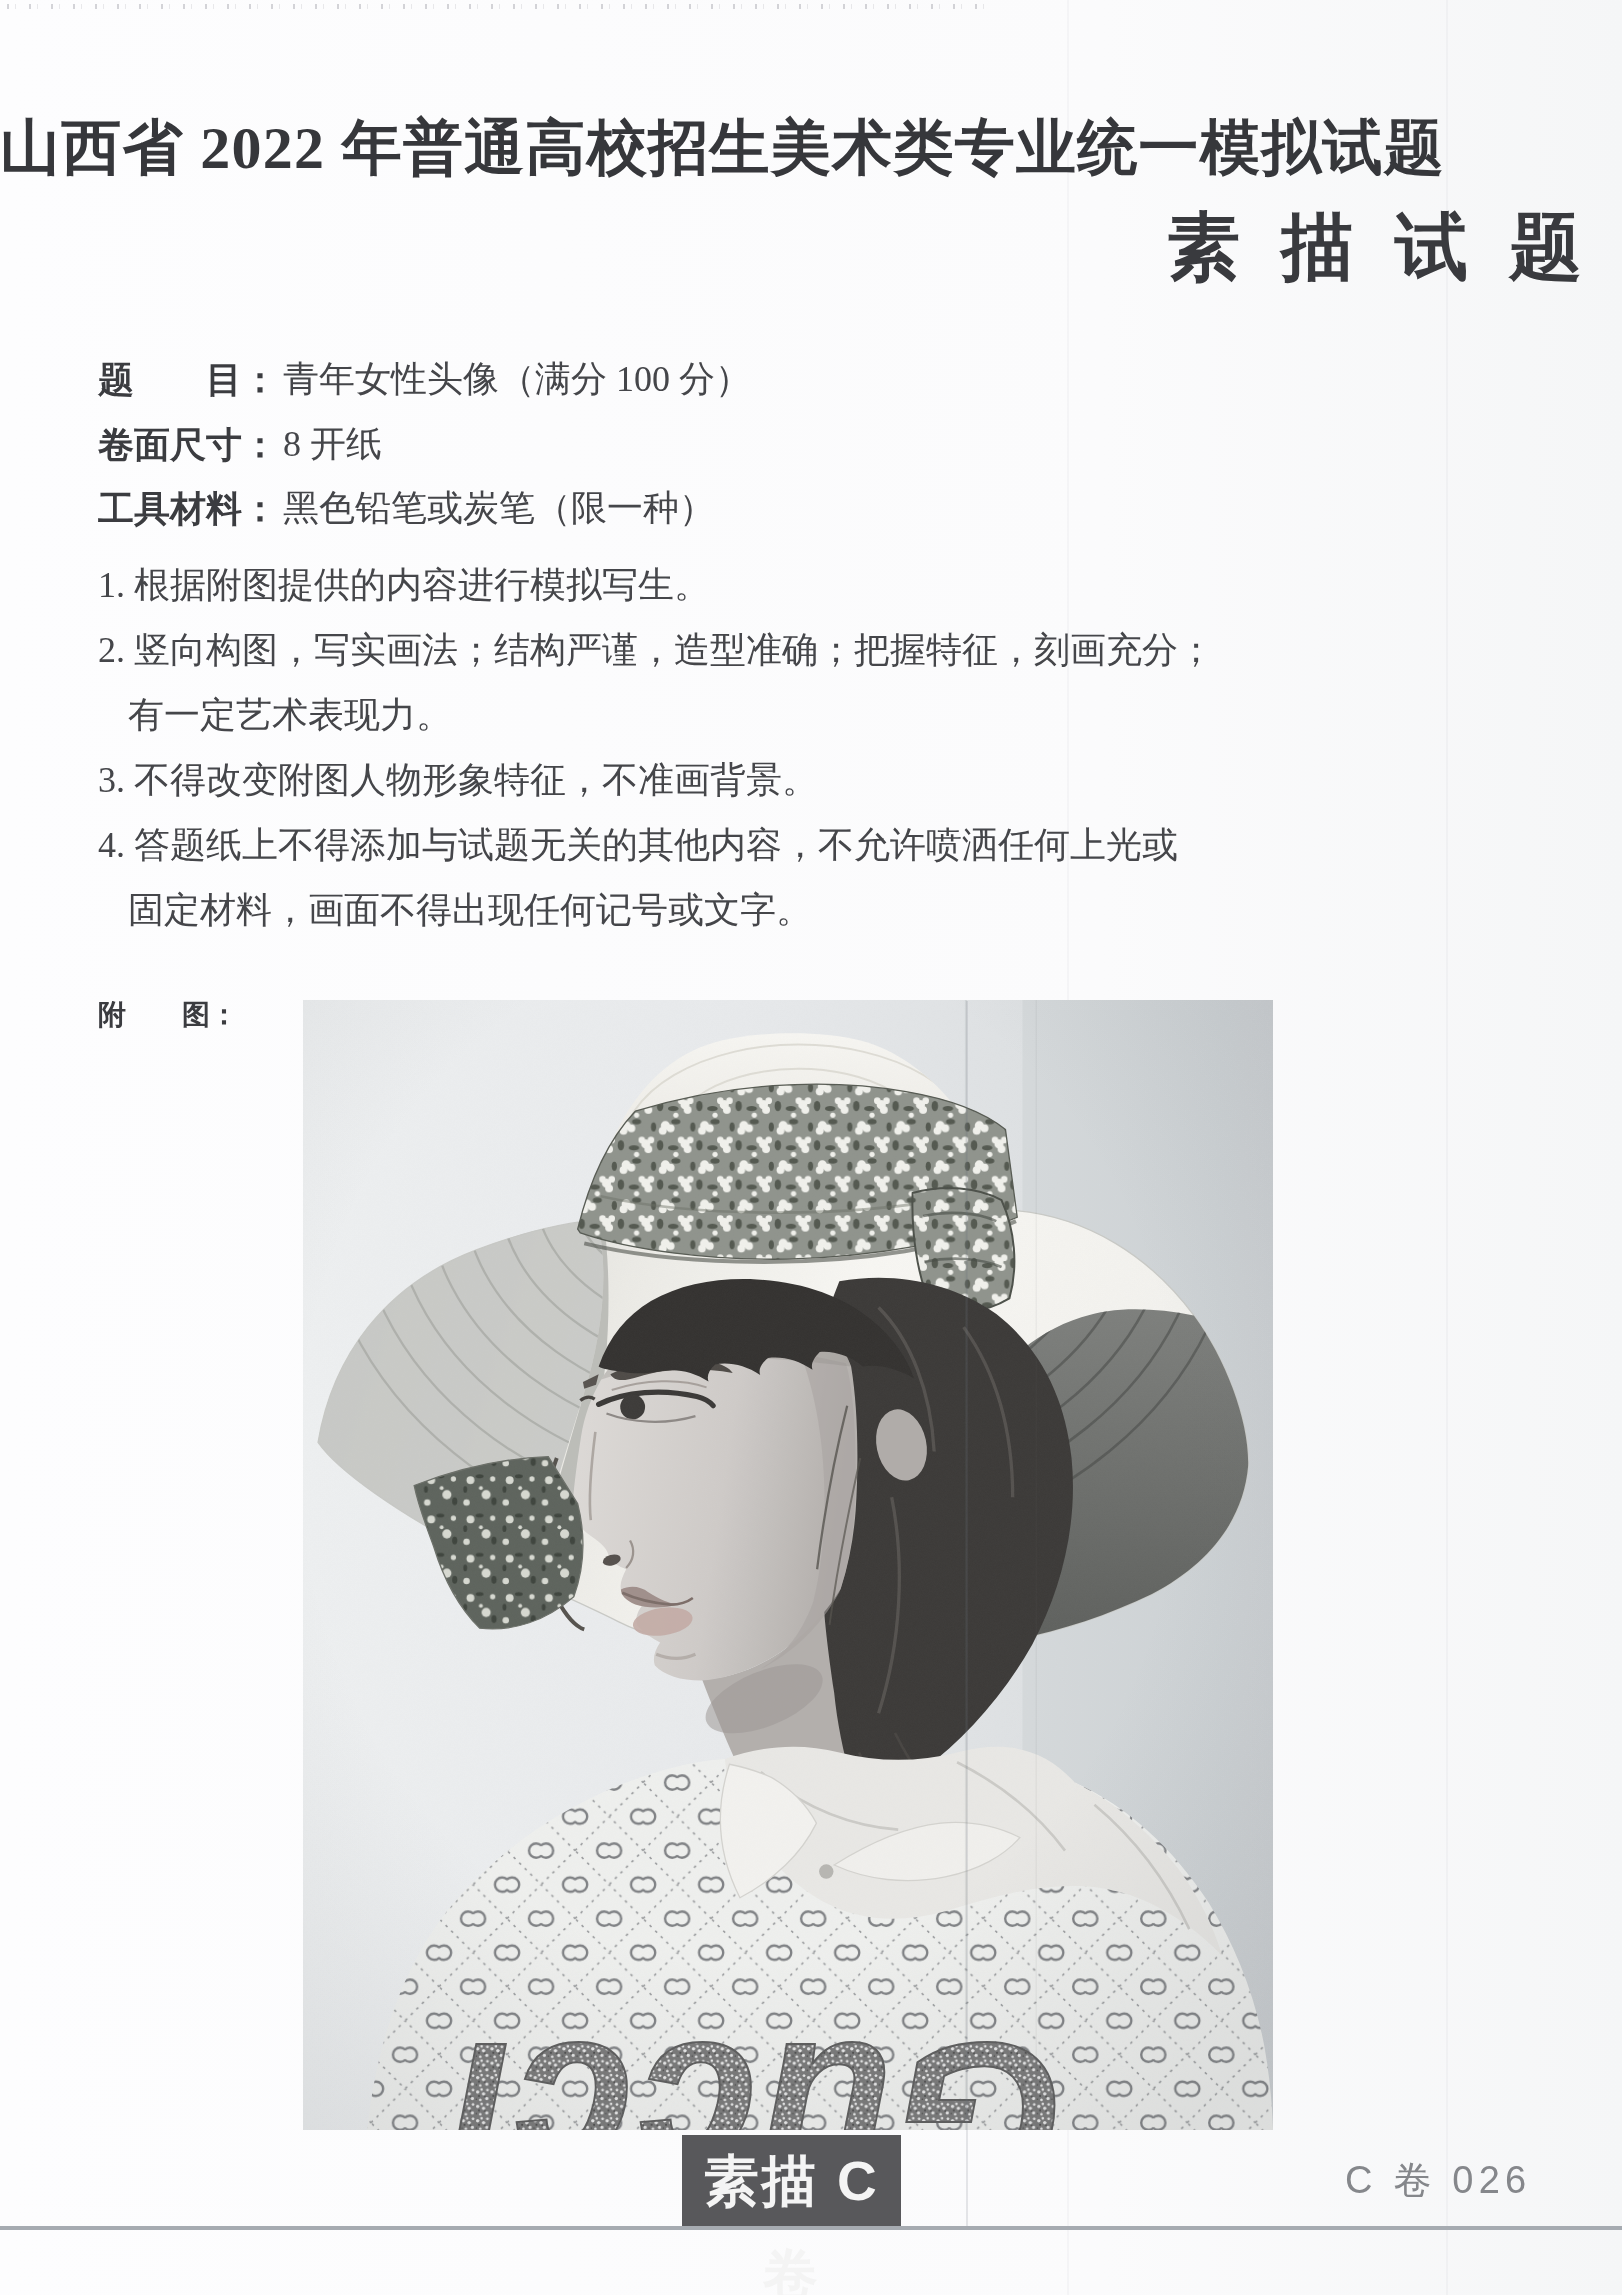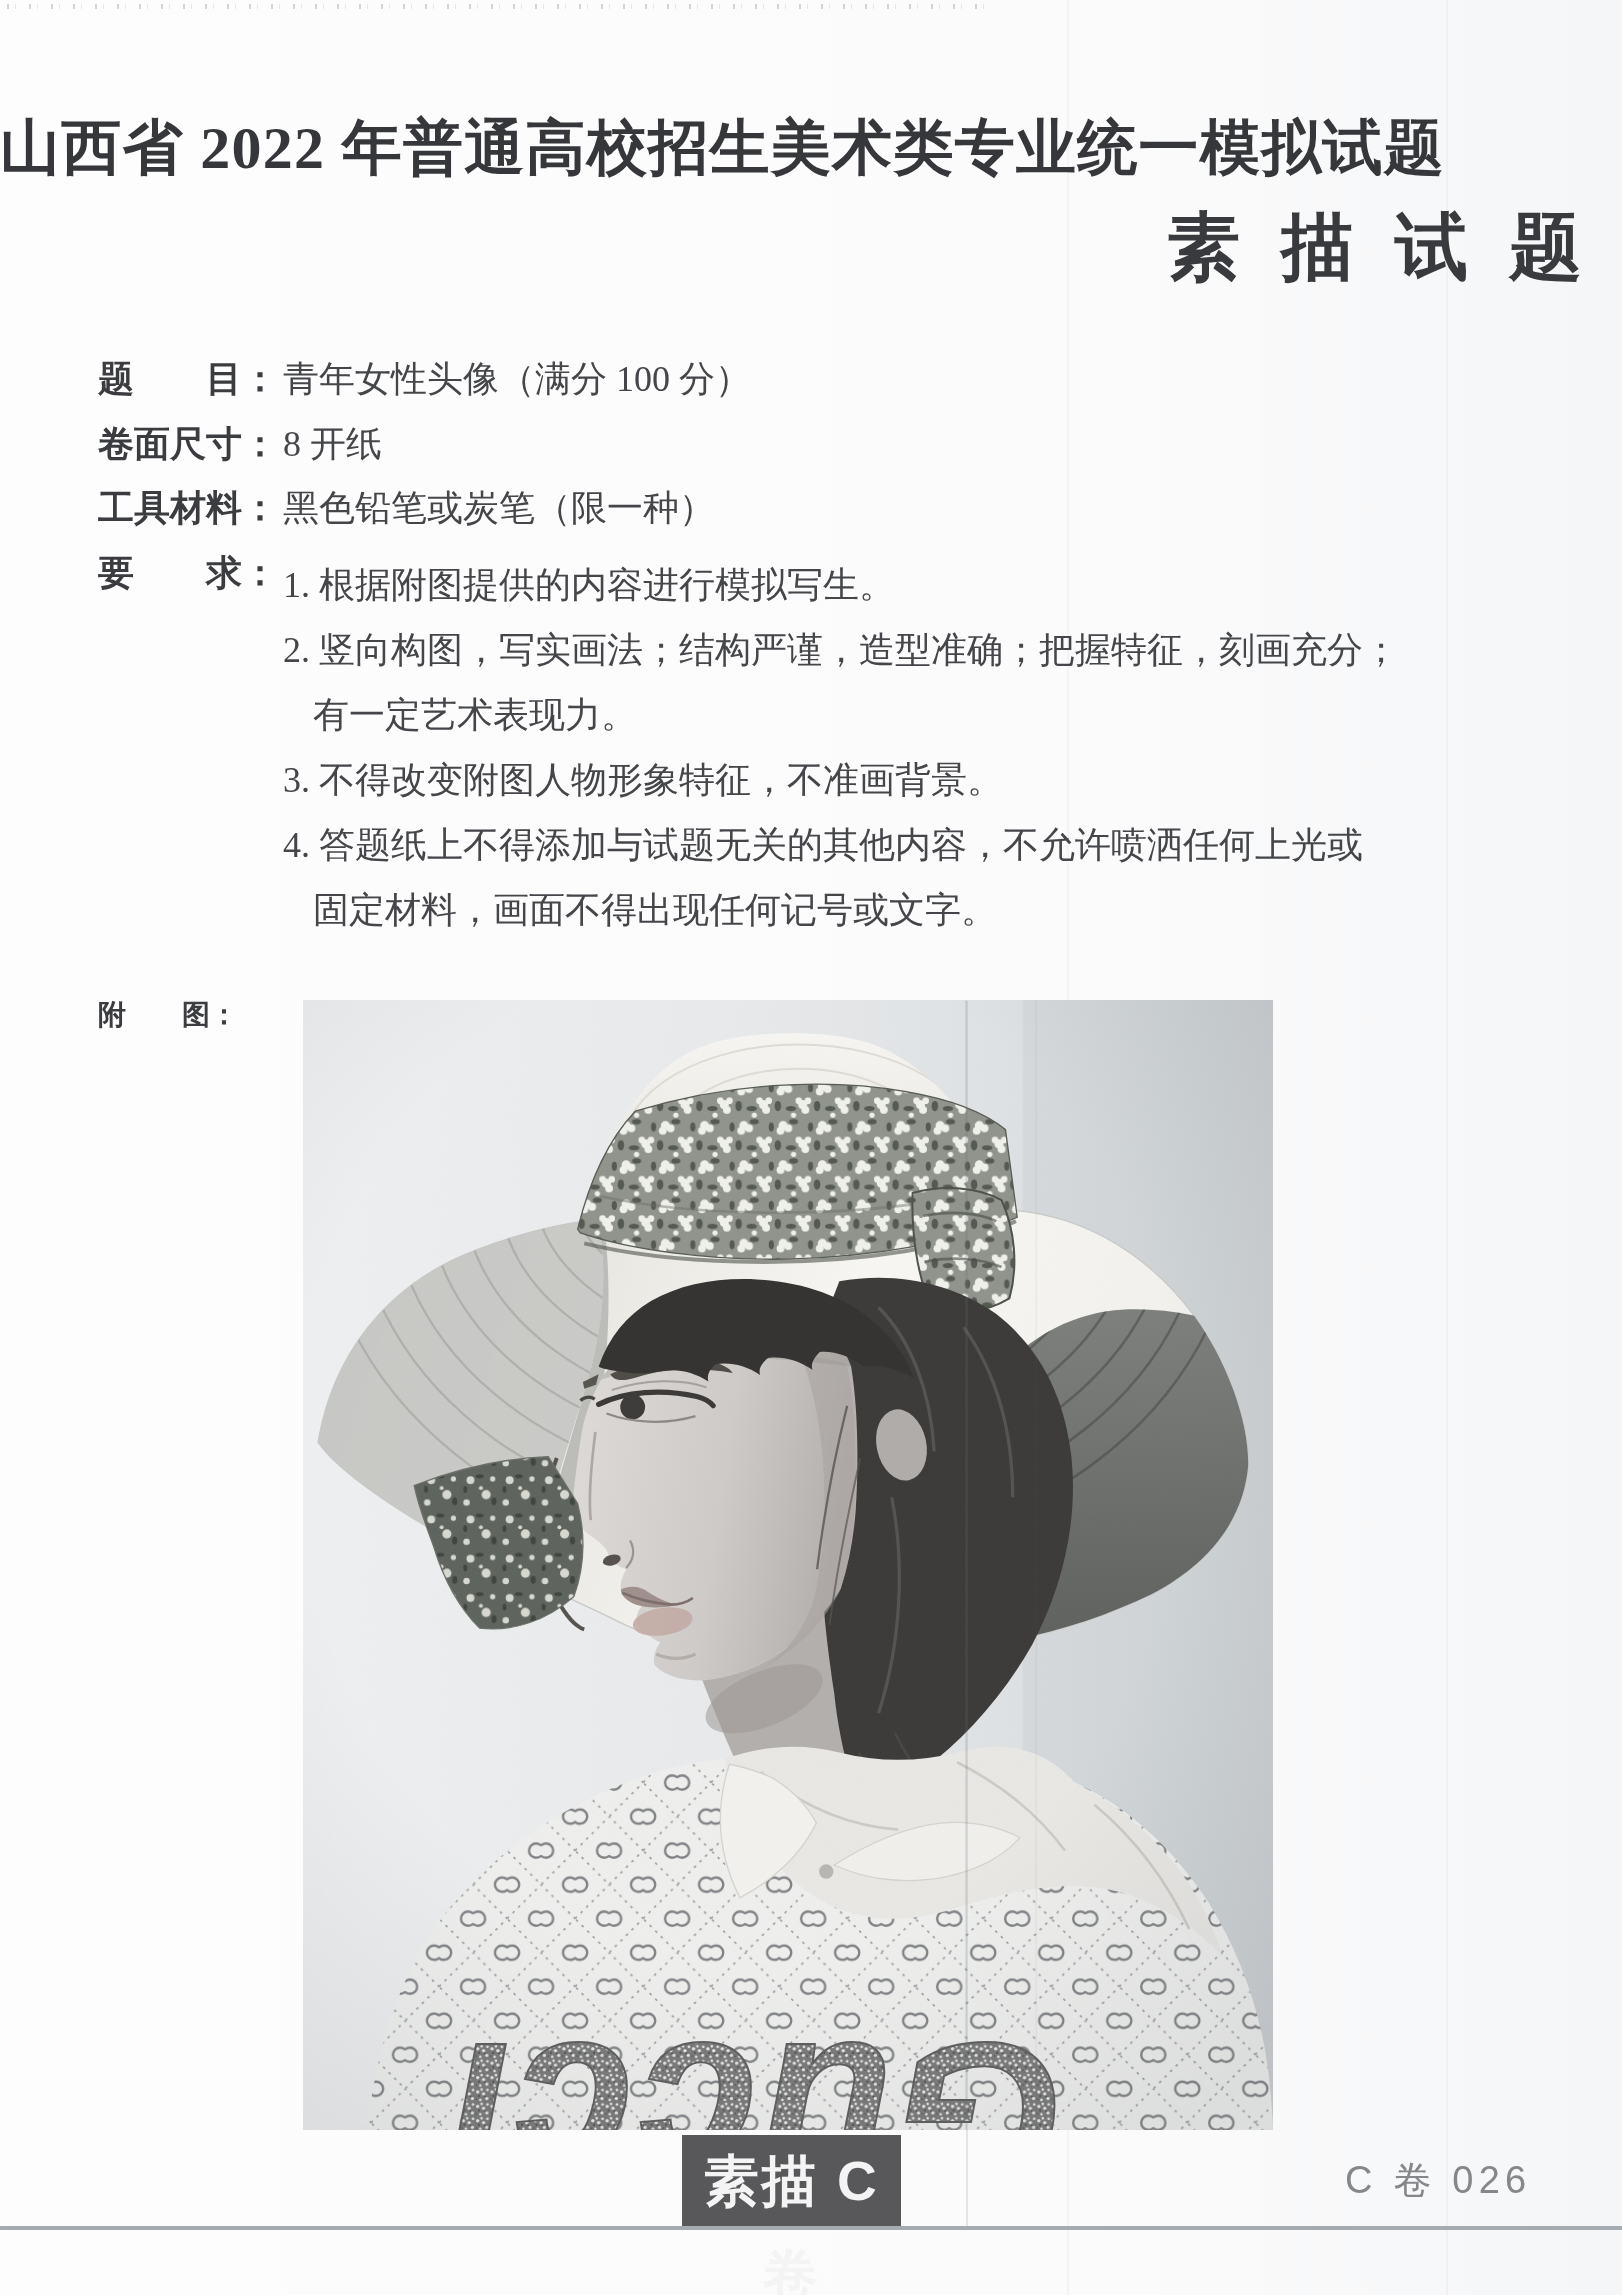--- a/index.html
+++ b/index.html
@@ -12,21 +12,21 @@
   .page{position:absolute;inset:0;background:linear-gradient(90deg,#fdfdfe 0%,#fbfbfc 68%,#f5f6f7 100%);}
   .scan-noise{position:absolute;top:3.9px;left:6.5px;width:982px;height:5.2px;opacity:.45;
     background:repeating-linear-gradient(90deg,rgba(70,70,85,.5) 0 2px,transparent 2px 7.9px,rgba(70,70,85,.25) 7.9px 9.2px,transparent 9.2px 22px);}
   .scan-streak-col{position:absolute;top:0;height:2295px;width:2px;background:rgba(120,126,138,.05);}
   .title{position:absolute;top:115px;left:0;width:1623px;margin:0;text-align:left;
     font-size:60px;font-weight:700;color:#36373b;letter-spacing:1.3px;line-height:1.1;}
   .subtitle{position:absolute;top:208px;left:0;width:1623px;margin:0;text-align:right;
     font-size:73px;font-weight:700;color:#393a3e;letter-spacing:41px;text-indent:41px;line-height:1.1;}
   .info{position:absolute;left:98px;top:359px;width:1413px;font-size:36px;line-height:41px;}
   .row{display:flex;margin-bottom:23.6px;}
-  .label{flex:0 0 185px;font-family:Liberation Serif, serif;
+  .label{flex:0 0 185px;font-family:Liberation Sans, sans-serif;
     font-weight:700;color:#3b3c40;white-space:pre;}
   .value{color:#45464a;}
   .req-row{margin-bottom:0;}
   .req-lines{flex:1;}
   .req-line{line-height:65px;}
   .req-line.cont{padding-left:30px;}
   .attach-row{position:absolute;left:98px;top:996px;font-size:28px;}
   .photo{position:absolute;left:303px;top:1000px;width:970px;height:1130px;margin:0;}
   .photo svg{display:block;width:100%;height:100%;}
   .v-streak{position:absolute;left:966px;top:1001px;width:2px;height:1228px;background:rgba(108,114,126,.16);}
@@ -56,21 +56,20 @@
     </div>
     <div class="row">
       <span class="label">卷面尺寸：</span>
       <span class="value">8 开纸</span>
     </div>
     <div class="row">
       <span class="label">工具材料：</span>
       <span class="value">黑色铅笔或炭笔（限一种）</span>
     </div>
     <div class="row req-row">
-      <span class="label">要　　求：</span>
       <div class="req-lines">
         <div class="req-line">1. 根据附图提供的内容进行模拟写生。</div>
         <div class="req-line">2. 竖向构图，写实画法；结构严谨，造型准确；把握特征，刻画充分；</div>
         <div class="req-line cont">有一定艺术表现力。</div>
         <div class="req-line">3. 不得改变附图人物形象特征，不准画背景。</div>
         <div class="req-line">4. 答题纸上不得添加与试题无关的其他内容，不允许喷洒任何上光或</div>
         <div class="req-line cont">固定材料，画面不得出现任何记号或文字。</div>
       </div>
     </div>
   </div>

